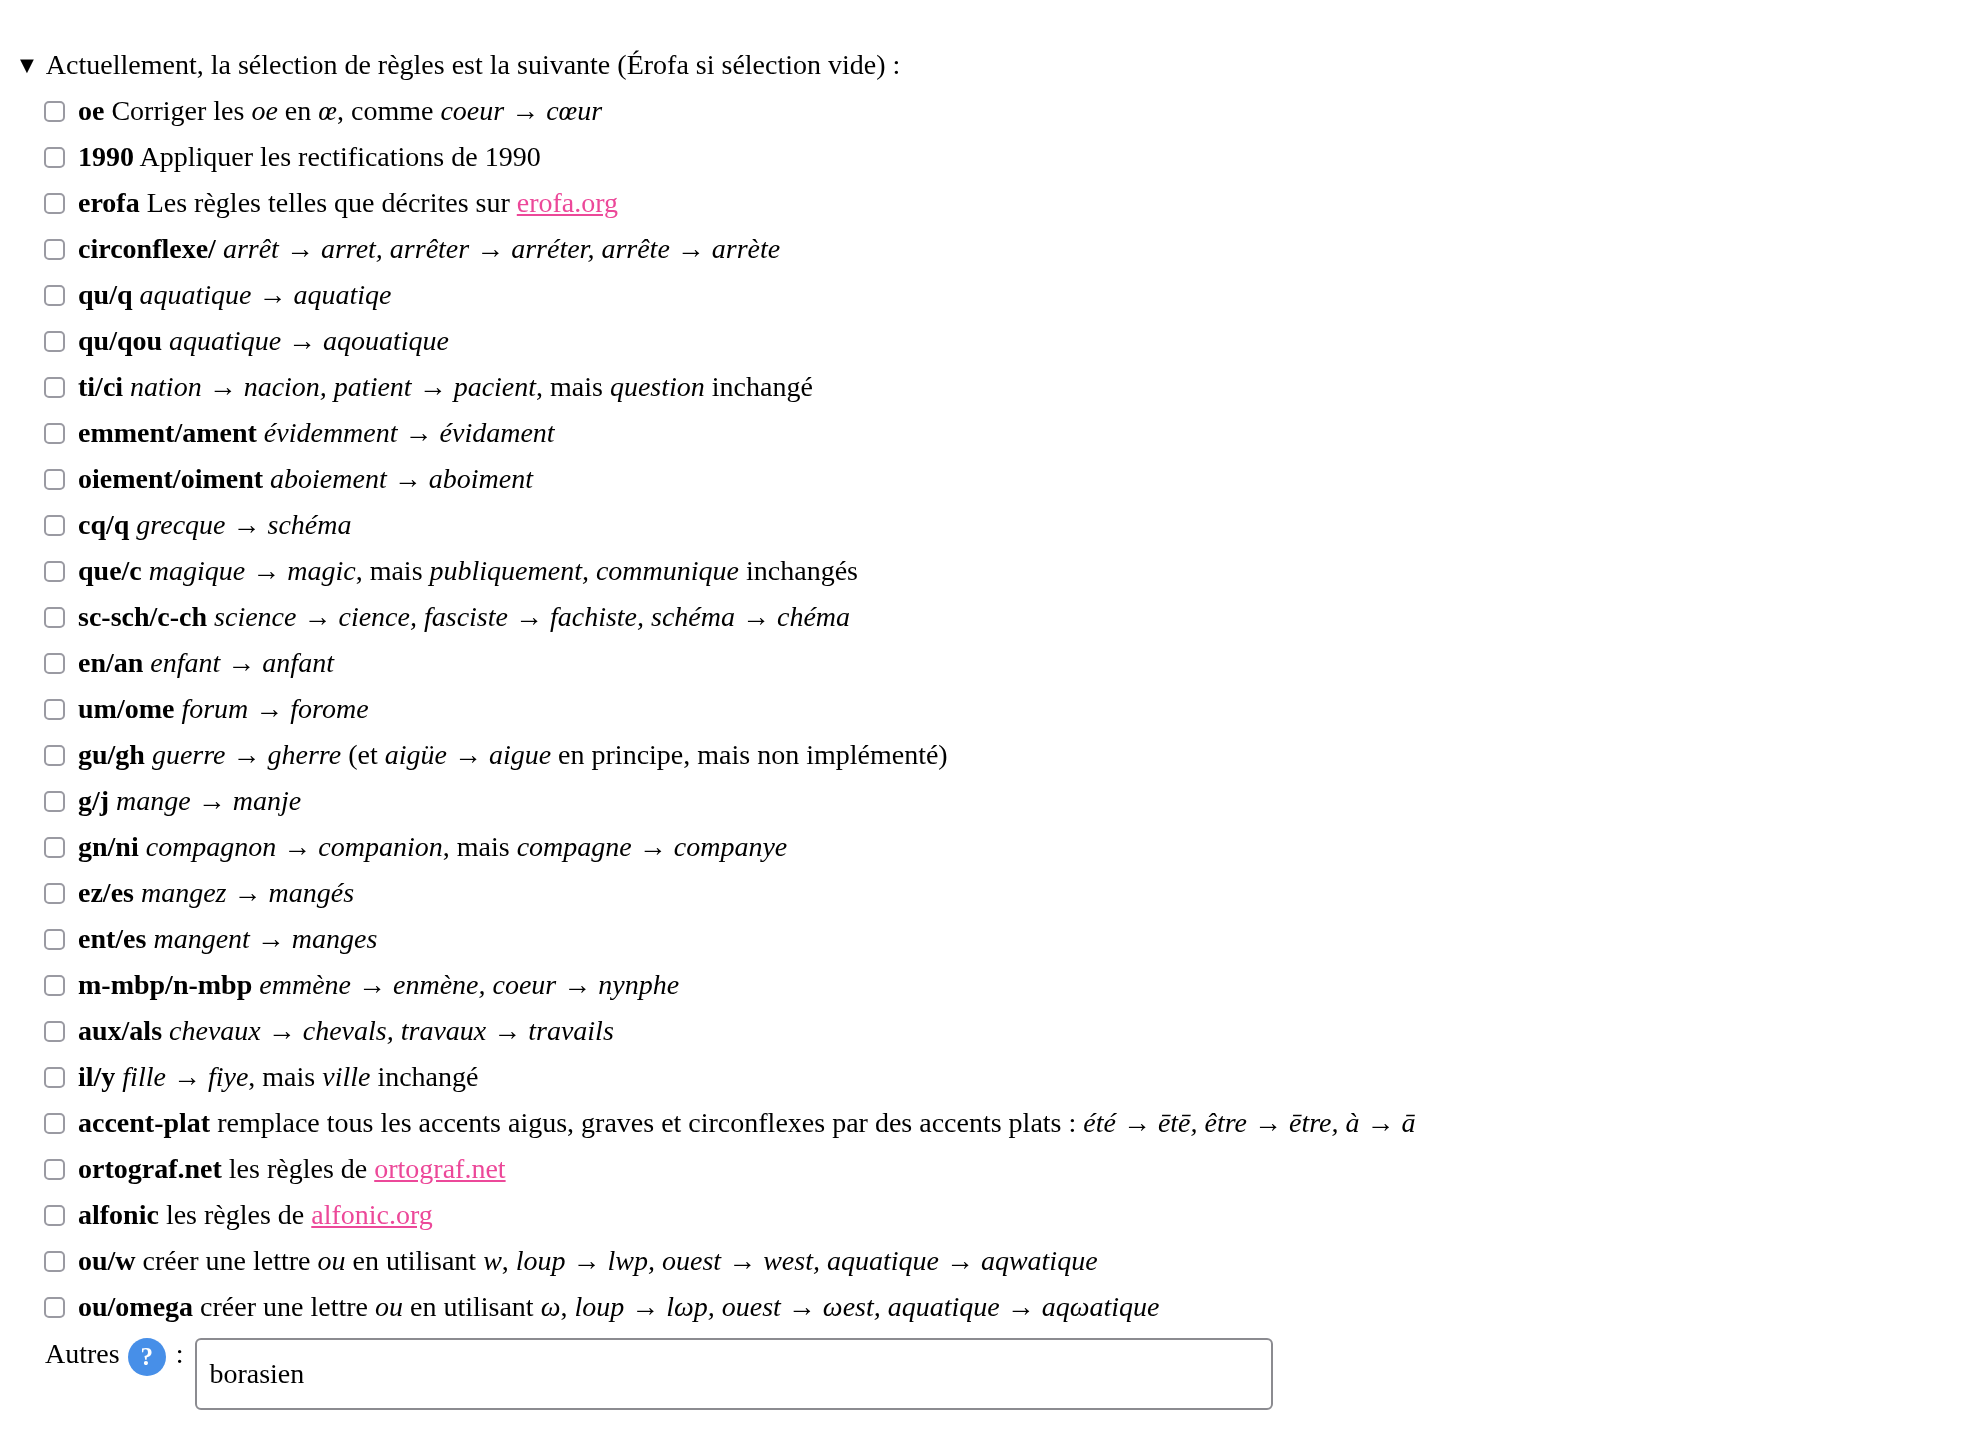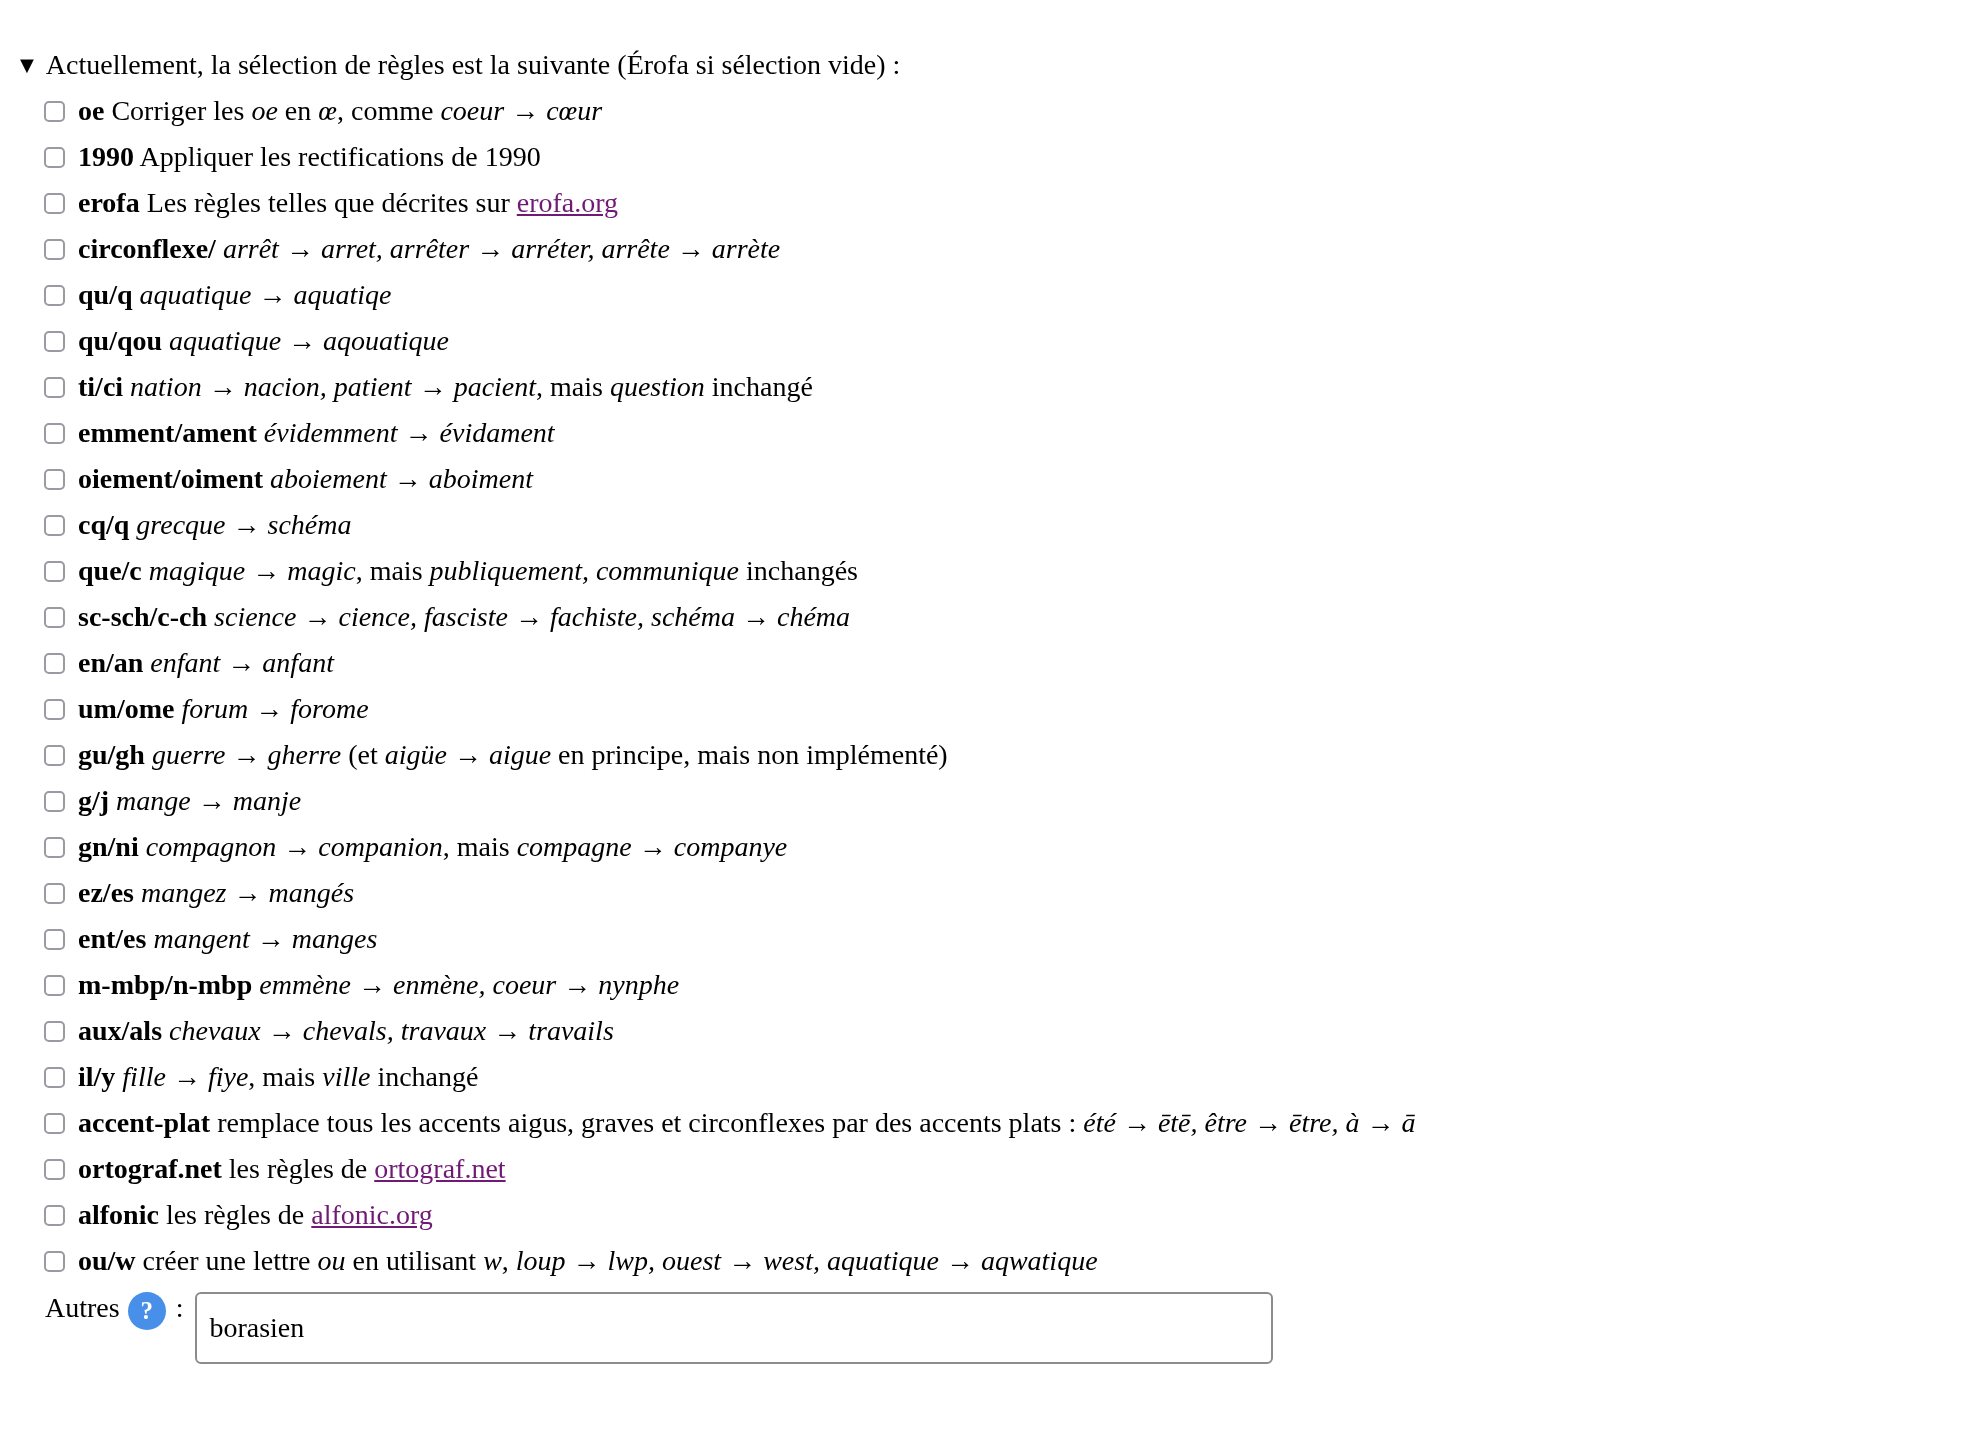--- a/index.html
+++ b/index.html
@@ -41,21 +41,21 @@
     border:2px solid #9a9aa2;
     border-radius:5px;
     background:#fff;
     margin:0 13px 0 0;
     flex:0 0 auto;
     cursor:pointer;
   }
   .rule-text .b{font-weight:bold;}
   .rule-text .i{font-style:italic;}
   a.lnk{
-    color:#701a75;
+    color:#ec4899;
     text-decoration:underline;
     cursor:pointer;
   }
   .footer-row{
     display:flex;
     align-items:flex-start;
     margin:8px 0 0 45px;
     height:58px;
   }
   .help-badge{
@@ -193,20 +193,24 @@
         <span class="rule-text"><span class="b">ortograf.net</span><span class="n"> les règles de </span><a class="lnk" href="#">ortograf.net</a></span>
       </div>
       <div class="rule-row">
         <input type="checkbox" class="cb" style="">
         <span class="rule-text"><span class="b">alfonic</span><span class="n"> les règles de </span><a class="lnk" href="#">alfonic.org</a></span>
       </div>
       <div class="rule-row">
         <input type="checkbox" class="cb" style="">
         <span class="rule-text"><span class="b">ou/w</span><span class="n"> créer une lettre </span><span class="i">ou</span><span class="n"> en utilisant </span><span class="i">w</span><span class="n">, </span><span class="i">loup → lwp, ouest → west, aquatique → aqwatique</span></span>
       </div>
+      <div class="rule-row">
+        <input type="checkbox" class="cb" style="">
+        <span class="rule-text"><span class="b">ou/omega</span><span class="n"> créer une lettre </span><span class="i">ou</span><span class="n"> en utilisant </span><span class="i">ω</span><span class="n">, </span><span class="i">loup → lωp, ouest → ωest, aquatique → aqωatique</span></span>
+      </div>
     </div>
 
   <div class="footer-row">
     <span>Autres</span>
     <span class="help-badge">?</span>
     <span class="colon">:</span>
     <input class="autres" type="text" value="borasien" style="">
   </div>
 
 </div>

